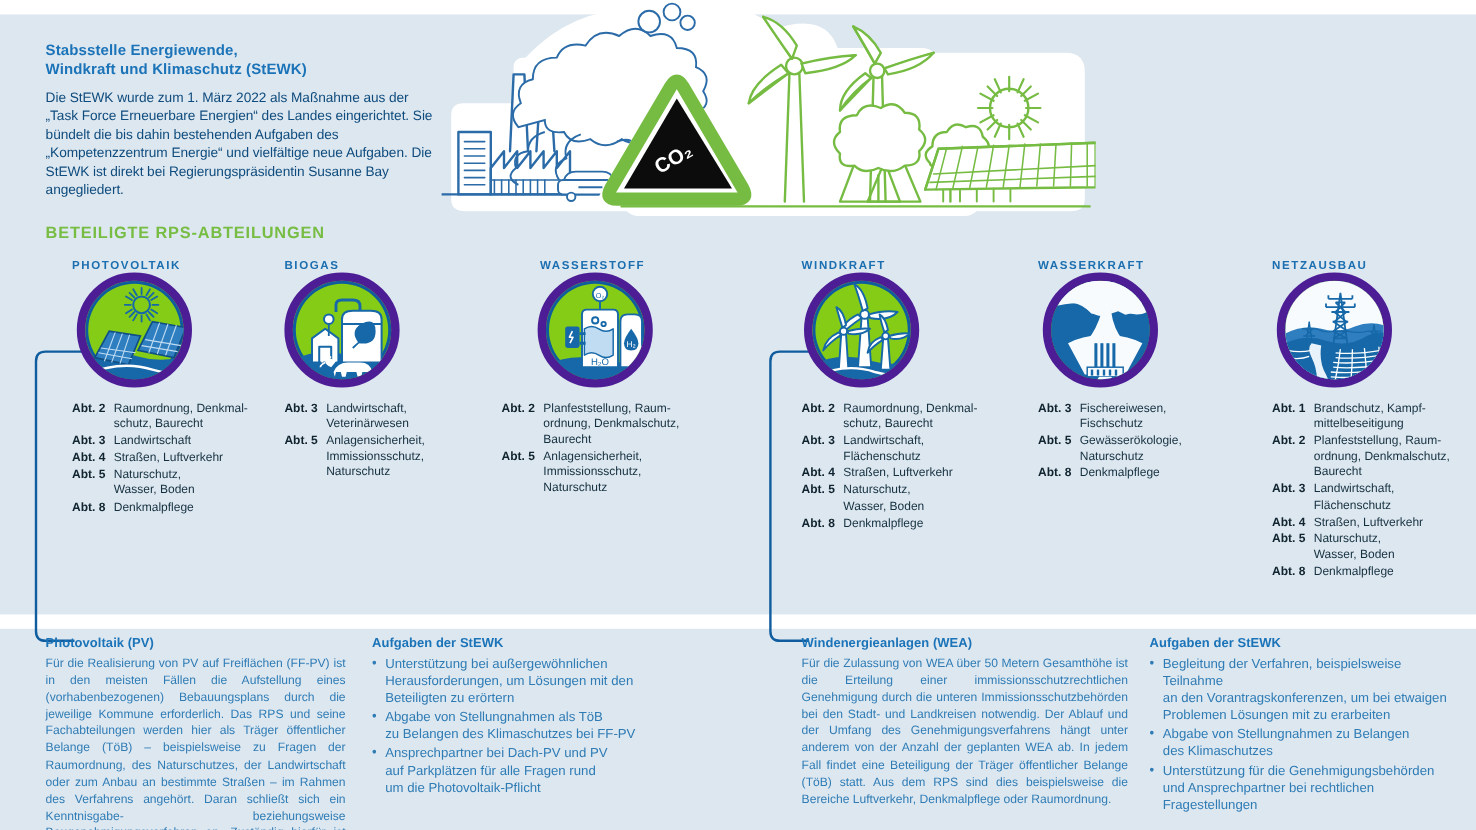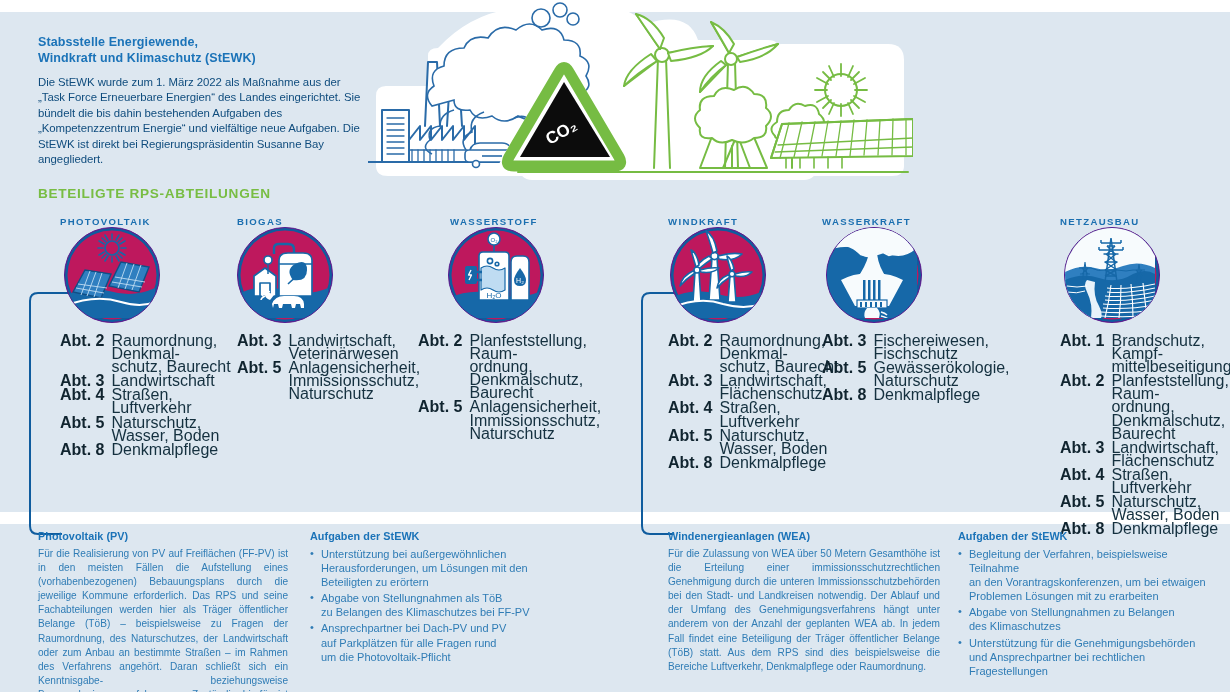--- a/index.html
+++ b/index.html
@@ -68,34 +68,34 @@
   .cats { position: absolute; left: 0; top: 216px; width: 1230px; height: 300px; }
   .cat { position: absolute; top: 0; }
   .cat-title {
     color: #1b6fb0;
     font-size: 9.6px;
     font-weight: bold;
     letter-spacing: 1.35px;
   }
   .circle {
     width: 96px; height: 96px; border-radius: 50%;
-    background: #be185d;
-    border: 1px solid #4c1d95;
+    background: #84cc16;
+    border: 7px solid #4c1d95;
     box-shadow: 0 0 0 2.5px #0f5c9e inset;
     position: relative;
     overflow: hidden;
     margin-bottom: 11px;
   }
   .circle svg { position: absolute; left: 0; top: 0; }
 
   table.abt { border-collapse: collapse; }
   table.abt td {
     vertical-align: top;
     color: #14303f;
-    font-size: 16px;
+    font-size: 10px;
     line-height: 13.1px;
     padding: 0 0 1px 0;
   }
   table.abt td.k {
     font-weight: bold;
     white-space: nowrap;
     padding-right: 7px;
     color: #10242f;
   }
   table.abt td.v { white-space: pre-line; }
@@ -518,21 +518,21 @@
 Wasser, Boden</td>
             </tr>
         <tr>
               <td class="k">Abt. 8</td>
               <td class="v">Denkmalpflege</td>
             </tr>
       </tbody>
         </table>
     </div>
 
-    <div class="cat" style="left:822px; width:175px;">
+    <div class="cat" style="left:865px; width:175px;">
       <div class="cat-title">WASSERKRAFT</div>
       <div class="circle" style="margin-left:4px;">
         <svg width="90" height="90" viewBox="0 0 90 90">
           <path d="M0 0 L90 0 L90 90 L0 90 Z" fill="#1668a8"></path>
           <path d="M0 0 L90 0 L90 22 Q60 14 45 26 Q30 14 0 22 Z" fill="#f7fbfd"></path>
           <path d="M0 20 Q18 14 30 24 Q40 32 45 28 Q52 22 62 26 Q76 32 90 20 L90 0 L0 0 Z" fill="#f7fbfd"></path>
           <path d="M30 22 L34 26 L44 28 L56 24 L62 27 L74 24" fill="none" stroke="#f7fbfd" stroke-width="2.5"></path>
           <path d="M42 26 Q38 40 30 50 L60 50 Q52 40 50 26 Z" fill="#f7fbfd"></path>
           <path d="M14 52 Q30 44 45 46 Q60 44 76 52 L62 78 L28 78 Z" fill="#f7fbfd"></path>
           <g fill="#1668a8">

